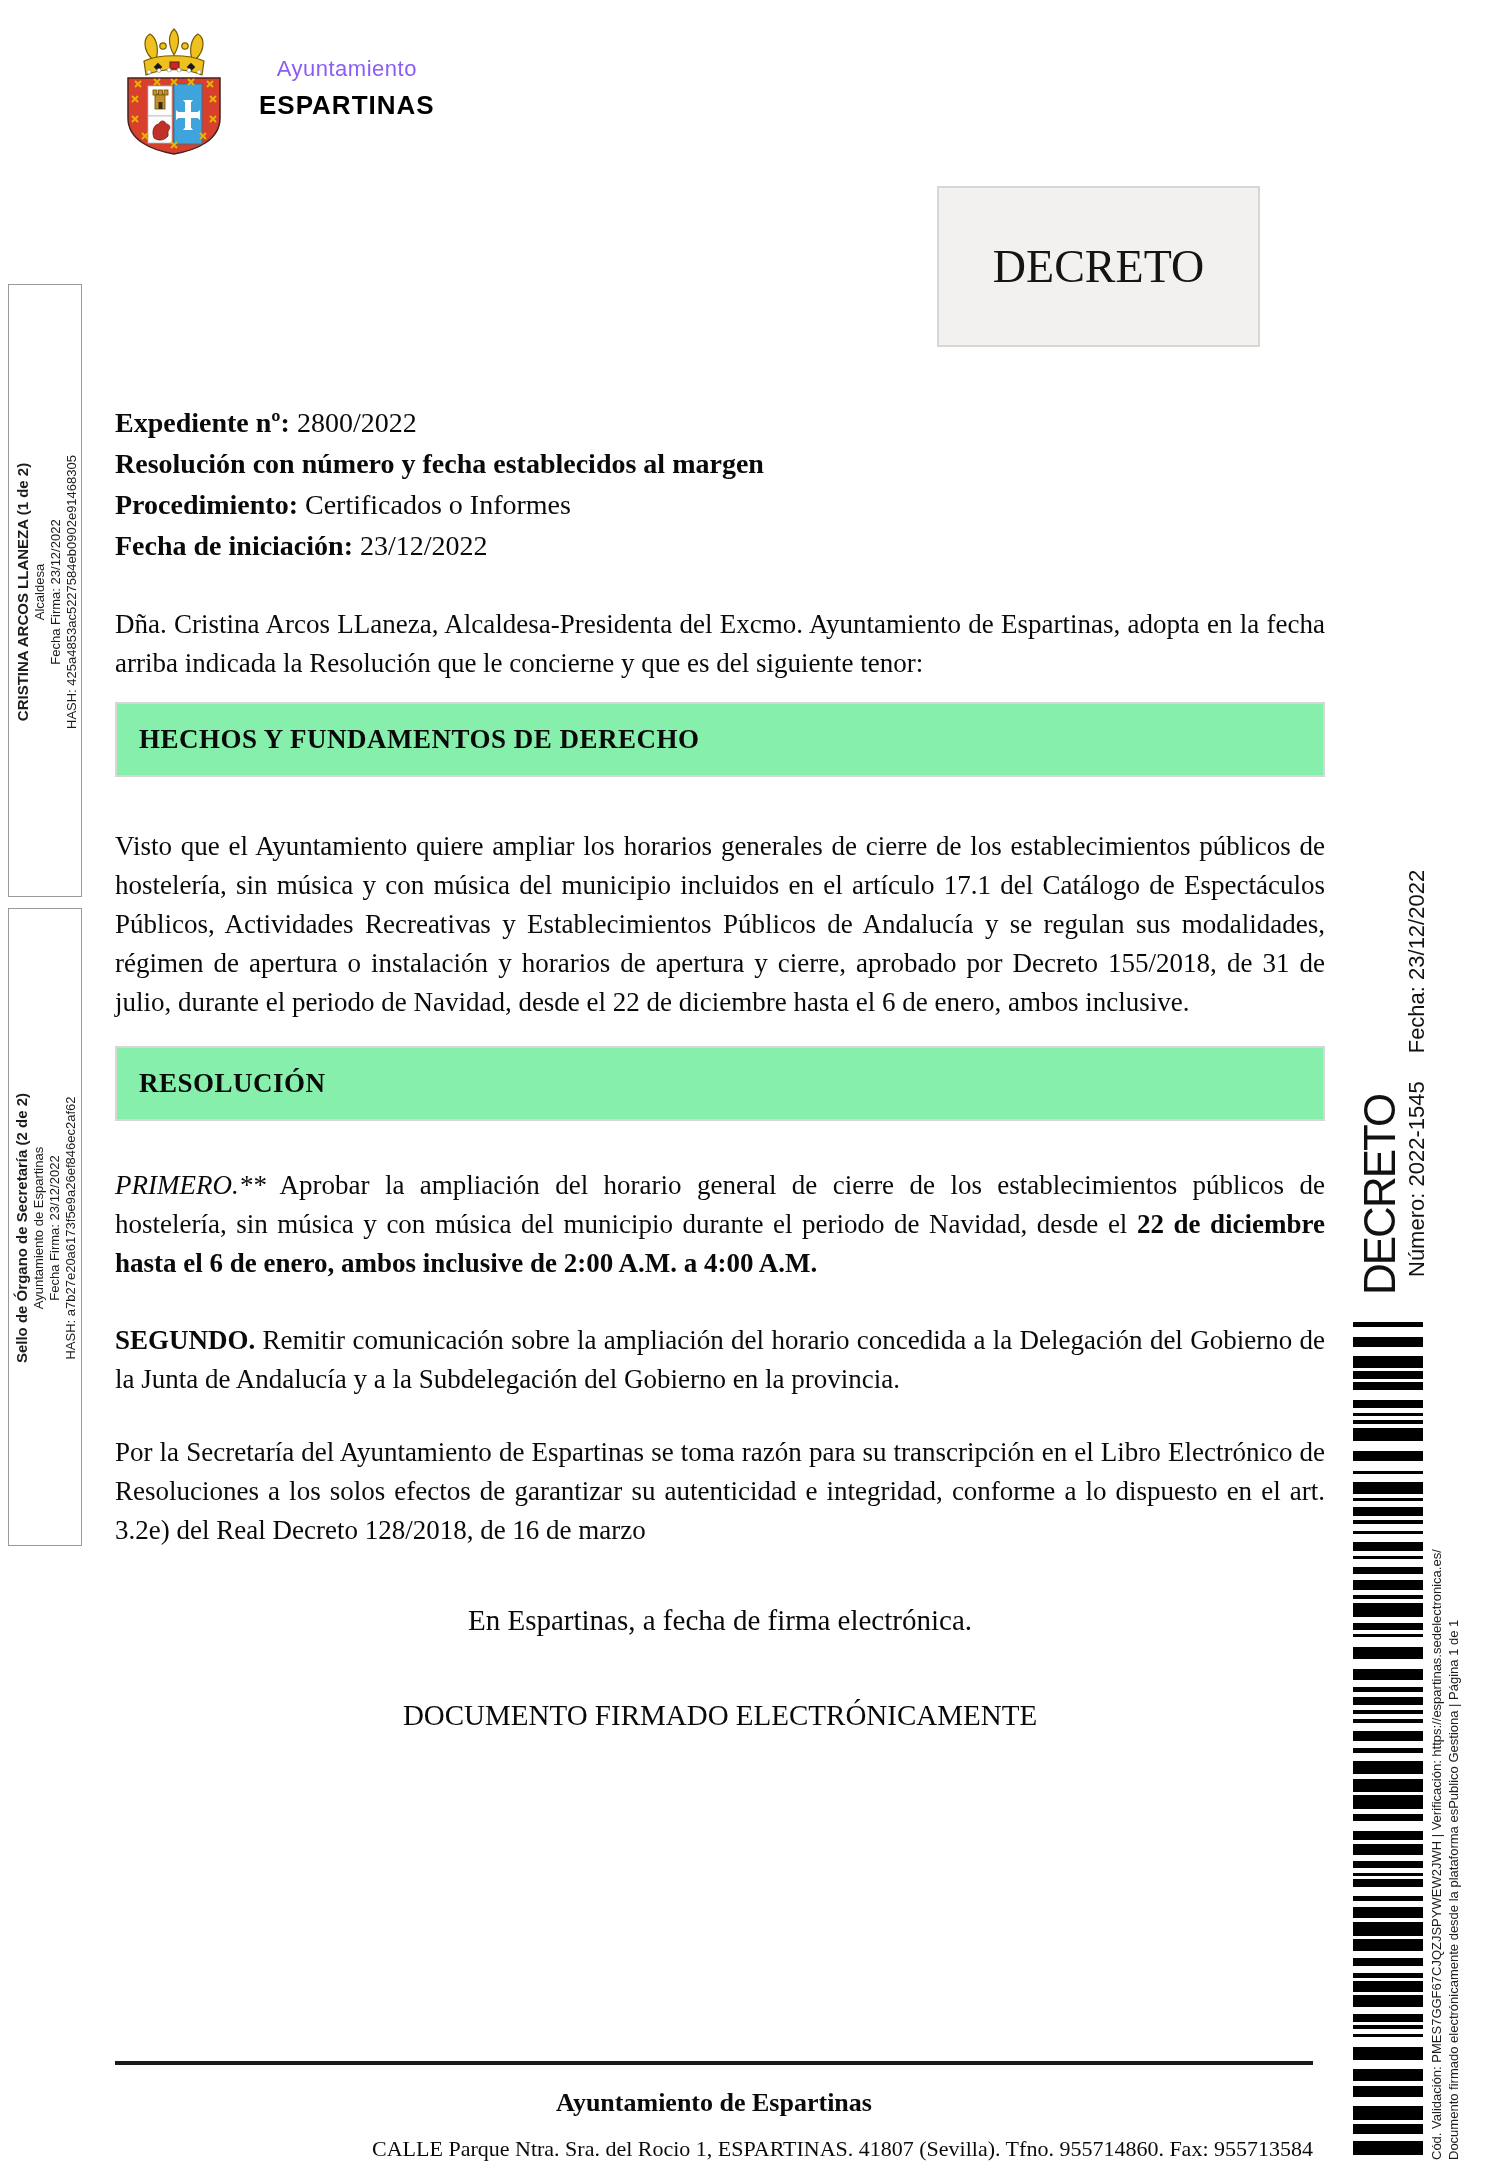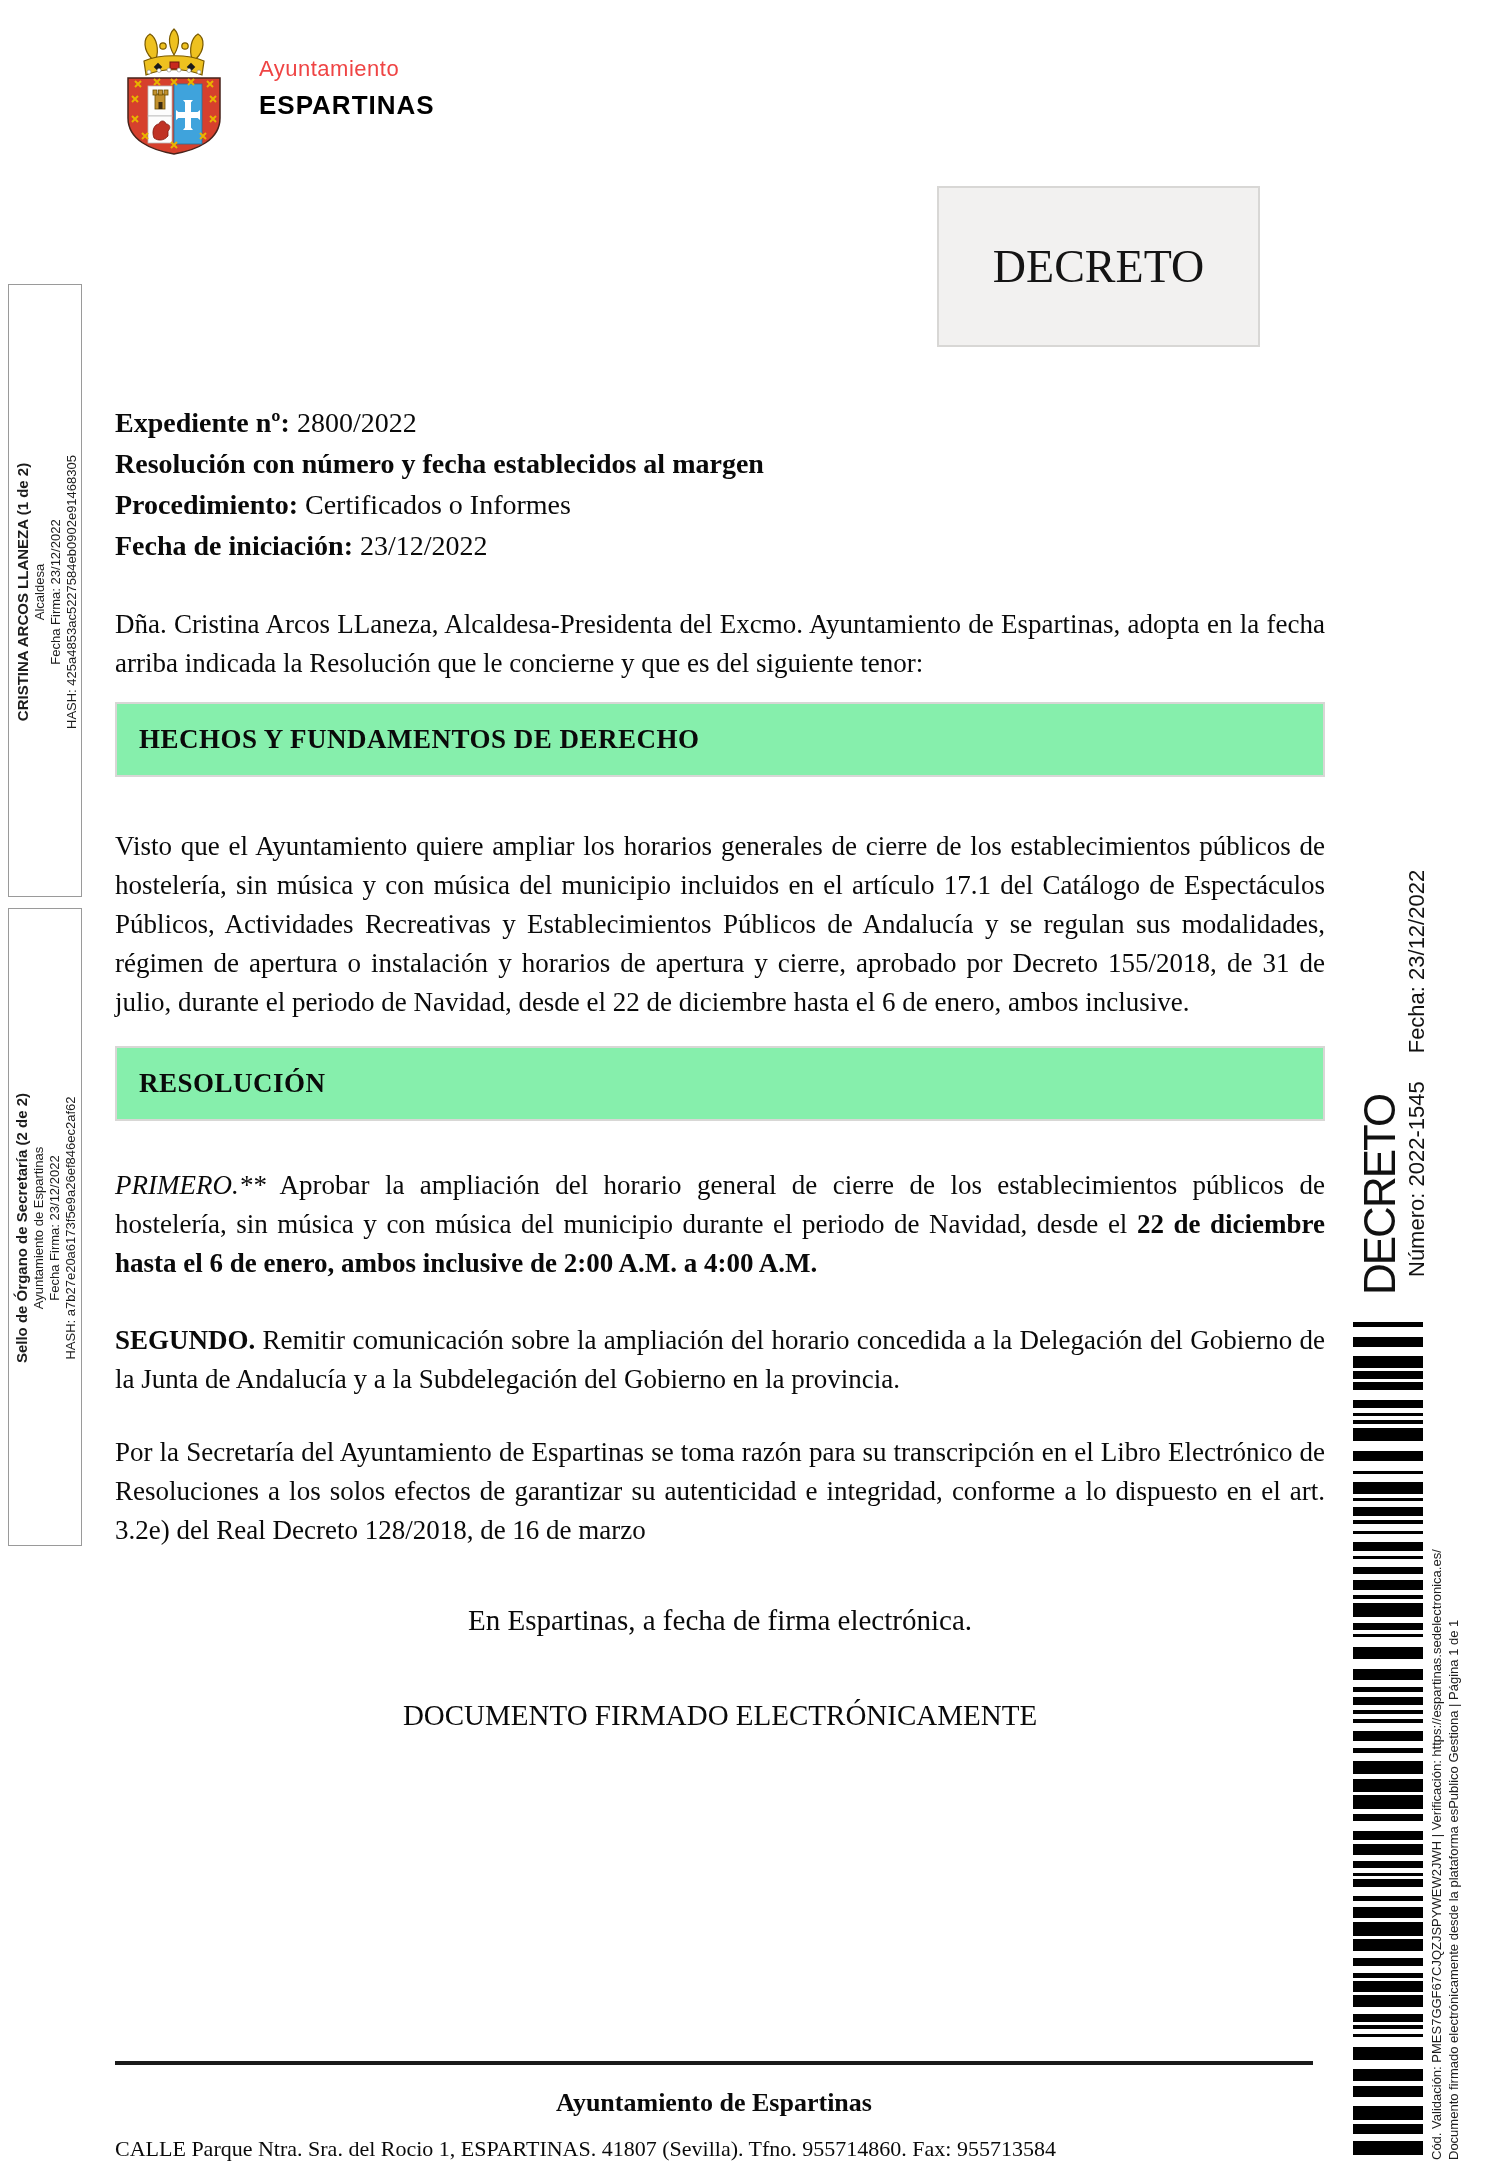--- a/index.html
+++ b/index.html
@@ -2,21 +2,21 @@
 <html><head>
 <meta charset="utf-8">
 <style>
   * { margin:0; padding:0; box-sizing:border-box; }
   html,body { width:1500px; height:2166px; background:#ffffff; position:relative;
               font-family:"Liberation Serif", serif; color:#0a0a0a; }
 
   
   .logo-row { position:absolute; left:113px; top:26px; display:flex; align-items:flex-start; gap:24px; }
   .logo-text { margin-top:30px; font-family:"Liberation Sans", sans-serif; }
-  .logo-text .l1 { font-size:22px; color:#ef4444; letter-spacing:.5px; }
+  .logo-text .l1 { font-size:22px; color:#8b5cf6; letter-spacing:.5px;text-align:center; }
   .logo-text .l2 { font-size:26px; font-weight:bold; color:#000000; letter-spacing:1px; margin-top:8px; }
 
   
   .decreto-box { position:absolute; left:937px; top:186px; width:323px; height:161px;
                  background:#f2f1f0; border:2px solid #d8d7d5;
                  display:flex; align-items:center; justify-content:center;
                  font-size:46px; color:#141414; }
 
   
   .main-col { position:absolute; left:115px; top:0; width:1210px; }
@@ -24,21 +24,21 @@
   .meta b { font-weight:bold; }
   .para { font-size:27px; line-height:39px; text-align:justify; }
   .sect-box { background:#86efac; border:2px solid #d8d7d5; padding:20px 22px;
               font-size:27px; font-weight:bold; letter-spacing:.5px; }
   .center-line { text-align:center; font-weight:normal; font-size:29px; line-height:39px; }
 
   
   .footer-rule { position:absolute; left:115px; top:2061px; width:1198px; height:4px; background:#1a1a1a; }
   .footer-org { position:absolute; left:115px; top:2088px; width:1198px; text-align:center;
                 font-size:26px; font-weight:bold; }
-  .footer-addr { position:absolute; left:115px; top:2136px; width:1198px; text-align:left; font-size:22px; }
+  .footer-addr { position:absolute; left:115px; top:2136px; width:1198px; text-align:right; font-size:22px; }
 
   
   .stamp-box { position:absolute; left:8px; width:74px; border:1px solid #9a9a9a; background:#fff; overflow:hidden; }
   .stamp-box.s1 { top:284px; height:613px; }
   .stamp-box.s2 { top:908px; height:638px; }
   .stamp-inner { position:absolute; transform:rotate(-90deg); height:74px;
                  display:flex; flex-direction:column; justify-content:center; align-items:center;
                  text-align:center; font-family:"Liberation Sans", sans-serif; color:#1c1c1c; }
   .s1 .stamp-inner { width:613px; left:-269.5px; top:269.5px; }
   .s2 .stamp-inner { width:638px; left:-282px;   top:282px; }

